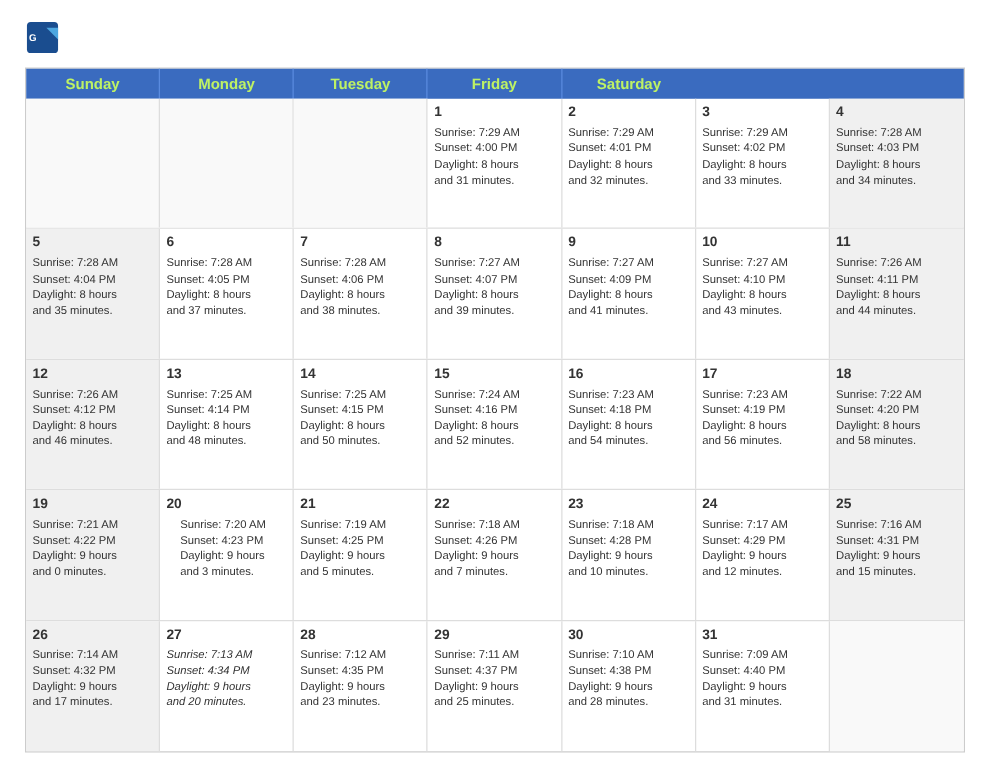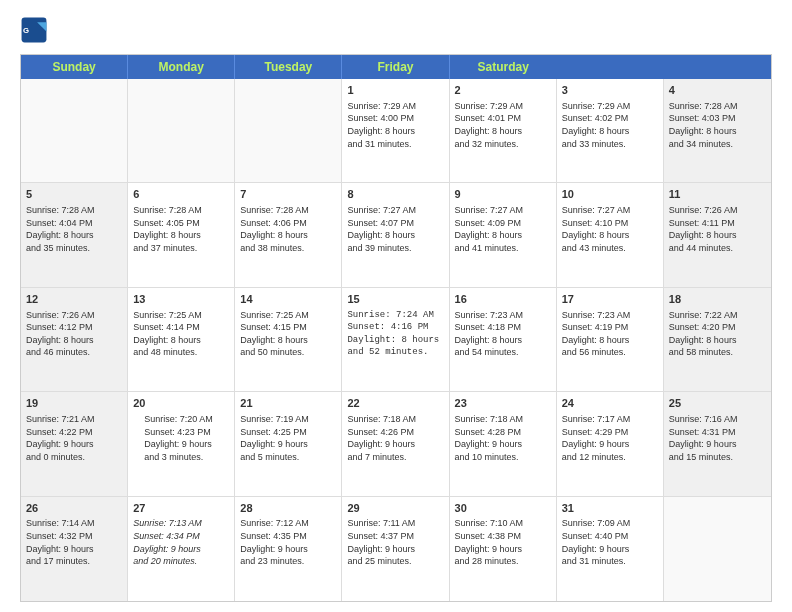--- a/index.html
+++ b/index.html
@@ -239,21 +239,21 @@
           </div>
           <div class="cal-cell">
             <div class="day-num">14</div>
             <div class="cell-detail" style="white-space: pre-line;">Sunrise: 7:25 AM
 Sunset: 4:15 PM
 Daylight: 8 hours
 and 50 minutes.</div>
           </div>
           <div class="cal-cell">
             <div class="day-num">15</div>
-            <div class="cell-detail" style="white-space: pre-line; font-family: Liberation Mono, monospace;">Sunrise: 7:24 AM
+            <div class="cell-detail" style="white-space: pre-line;">Sunrise: 7:24 AM
 Sunset: 4:16 PM
 Daylight: 8 hours
 and 52 minutes.</div>
           </div>
           <div class="cal-cell">
             <div class="day-num">16</div>
             <div class="cell-detail" style="white-space: pre-line;">Sunrise: 7:23 AM
 Sunset: 4:18 PM
 Daylight: 8 hours
 and 54 minutes.</div>

